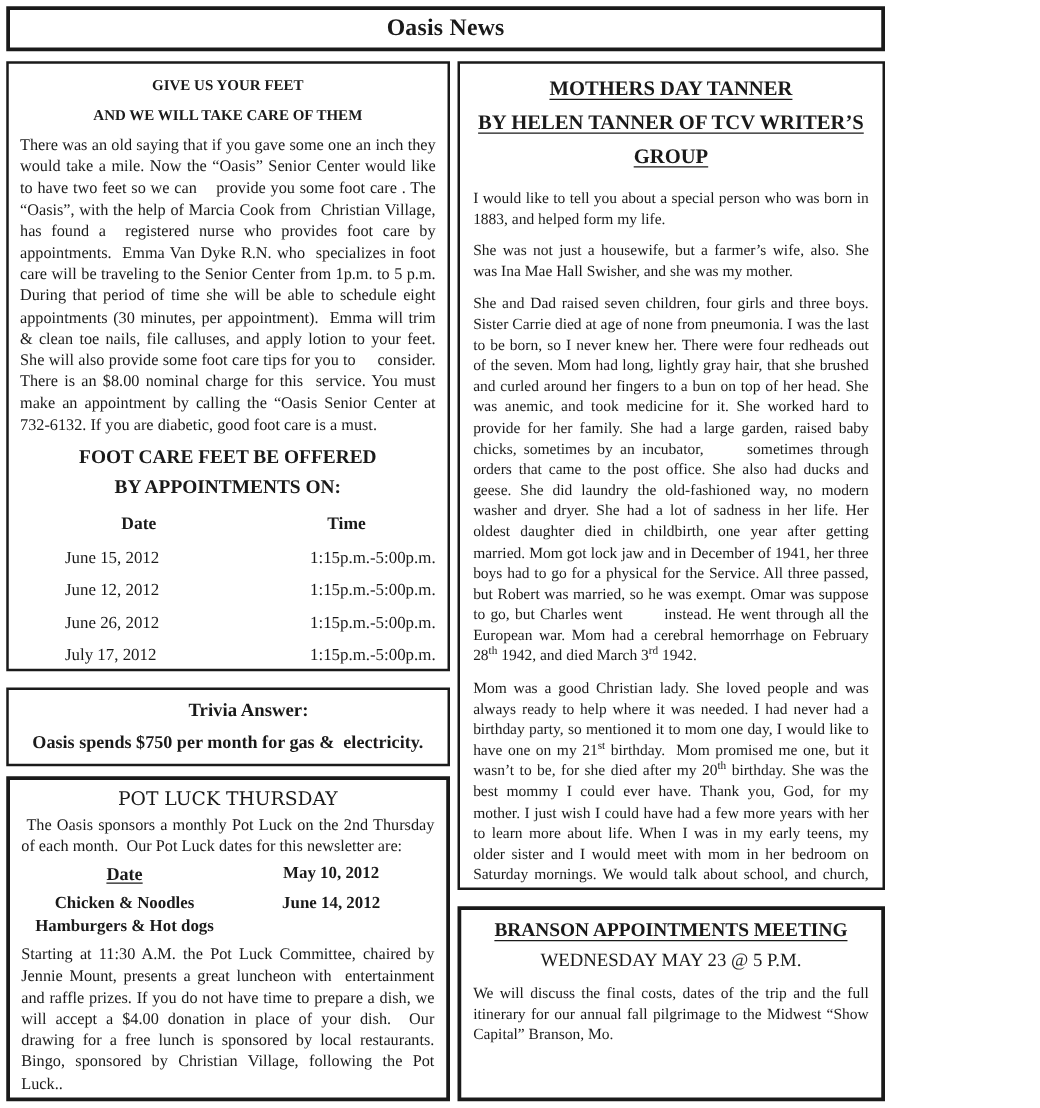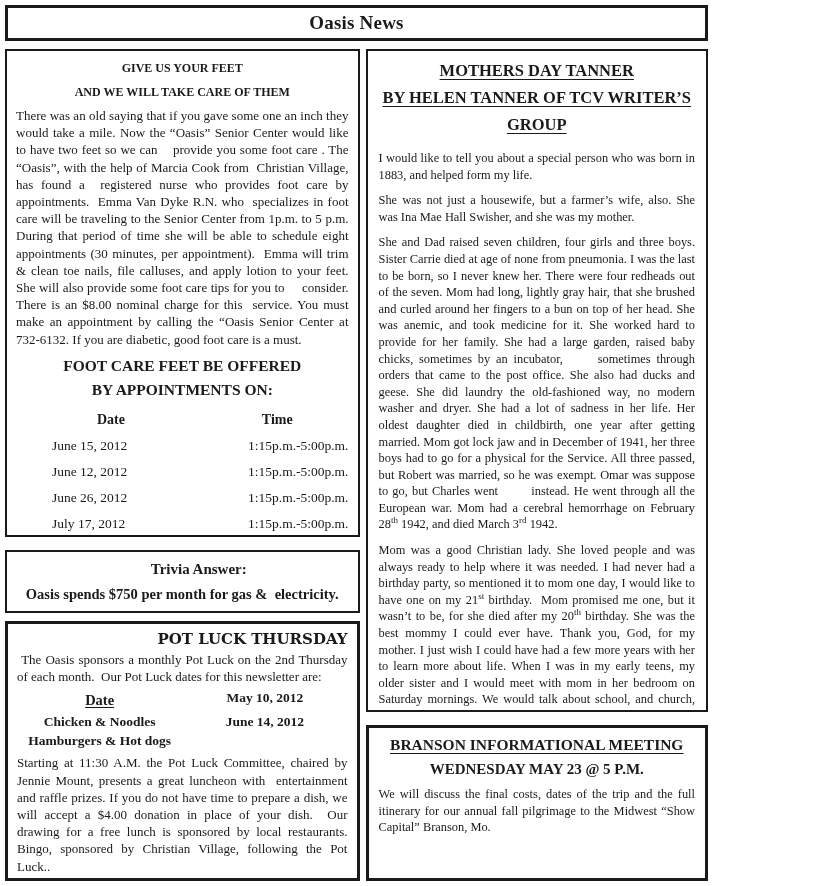--- a/index.html
+++ b/index.html
@@ -32,36 +32,36 @@
   .appt-table { margin-top: 5px; display: grid; grid-template-columns: 190px 1fr; font-size: 13.5px; line-height: 26px; }
   .appt-table .hdr { font-weight: bold; text-align: center; font-size: 14px; }
   .appt-table .c-date { padding-left: 36px; }
   .appt-table .c-time { padding-left: 42px; }
 
   .trivia { height: 63px; margin-top: 13px; flex: none; display: flex; flex-direction: column; justify-content: center; text-align: center; font-weight: bold; }
   .trivia-title { font-size: 15px; line-height: 25px; padding-left: 33px; }
   .trivia-answer { font-size: 14.5px; line-height: 25px; white-space: pre-wrap; }
 
   .potluck { flex: 1; margin-top: 8px; border-width: 3px; padding: 4px 9px; }
-  .potluck-title { text-align: right; font-weight: bold; font-size: 15px; line-height: 23px; font-family: "DejaVu Serif", serif; }
+  .potluck-title { text-align: center; font-weight: normal; font-size: 15px; line-height: 23px; font-family: "DejaVu Serif", serif; }
   .pl-table { display: grid; grid-template-columns: 1fr 1fr; text-align: center; font-weight: bold; margin: 3px 0 4px; }
   .pl-table .hdr { text-decoration: underline; text-underline-offset: 2px; font-size: 14.5px; line-height: 24px; }
   .pl-table .cell { font-size: 13.5px; line-height: 19px; }
 
   
   .r-para { font-size: 12.4px; line-height: 16.6px; text-align: justify; white-space: pre-wrap; }
   .mothers { height: 663px; padding: 6px 11px; flex: none; }
   .m-title { text-align: center; font-weight: bold; font-size: 16.5px; line-height: 27px; text-decoration: underline; text-underline-offset: 3px; }
   .m-title-block { margin-bottom: 12px; }
   .mothers .r-para { margin-top: 9px; }
   sup { font-size: 9px; vertical-align: super; line-height: 0; }
 
   .branson { flex: 1; margin-top: 13px; border-width: 3px; padding: 5px 10px; }
   .b-title { text-align: center; font-weight: bold; font-size: 15.5px; line-height: 24px; text-decoration: underline; text-underline-offset: 3px; }
-  .b-sub { text-align: center; font-weight: bold; font-size: 15px; line-height: 24px; margin-bottom: 3px; }
+  .b-sub { text-align: center; font-weight: normal; font-size: 15px; line-height: 24px; margin-bottom: 3px; }
   .branson .r-para { margin-top: 5px; }
 </style>
 </head>
 <body>
 
 <div class="page">
 
   <div class="box masthead">
     <span class="masthead-title">Oasis News</span>
   </div>
@@ -119,20 +119,20 @@
           <h2 class="m-title">MOTHERS DAY TANNER</h2>
           <h2 class="m-title">BY HELEN TANNER OF TCV WRITER’S GROUP</h2>
         </div>
         <p class="r-para">I would like to tell you about a special person who was born in 1883, and helped form my life.</p>
         <p class="r-para">She was not just a housewife, but a farmer’s wife, also. She was Ina Mae Hall Swisher, and she was my mother.</p>
         <p class="r-para">She and Dad raised seven children, four girls and three boys. Sister Carrie died at age of none from pneumonia. I was the last to be born, so I never knew her. There were four redheads out of the seven. Mom had long, lightly gray hair, that she brushed and curled around her fingers to a bun on top of her head. She was anemic, and took medicine for it. She worked hard to provide for her family. She had a large garden, raised baby chicks, sometimes by an incubator,      sometimes through orders that came to the post office. She also had ducks and geese. She did laundry the old-fashioned way, no modern washer and dryer. She had a lot of sadness in her life. Her oldest daughter died in childbirth, one year after getting married. Mom got lock jaw and in December of 1941, her three boys had to go for a physical for the Service. All three passed, but Robert was married, so he was exempt. Omar was suppose to go, but Charles went        instead. He went through all the European war. Mom had a cerebral hemorrhage on February 28<sup>th</sup> 1942, and died March 3<sup>rd</sup> 1942.</p>
         <p class="r-para">Mom was a good Christian lady. She loved people and was always ready to help where it was needed. I had never had a birthday party, so mentioned it to mom one day, I would like to have one on my 21<sup>st</sup> birthday.  Mom promised me one, but it wasn’t to be, for she died after my 20<sup>th</sup> birthday. She was the best mommy I could ever have. Thank you, God, for my mother. I just wish I could have had a few more years with her to learn more about life. When I was in my early teens, my older sister and I would meet with mom in her bedroom on Saturday mornings. We would talk about school, and church, and anything else we could think of. She’s been gone sixty-nine years, but I still remember her advice. Stay away from black cats, don’t walk under a ladder, and don’t open an umbrella inside a building. Bless you, Mom. I love you, and we will be together again some day.</p>
       </section>
 
       <section class="box branson">
-        <h2 class="b-title">BRANSON INFORMATIONAL MEETING</h2>
+        <h2 class="b-title">BRANSON APPOINTMENTS MEETING</h2>
         <h3 class="b-sub">WEDNESDAY MAY 23 @ 5 P.M.</h3>
         <p class="r-para">We will discuss the final costs, dates of the trip and the full itinerary for our annual fall pilgrimage to the Midwest “Show Capital” Branson, Mo.</p>
       </section>
 
     </div>
   </div>
 </div>
 
 </body></html>

